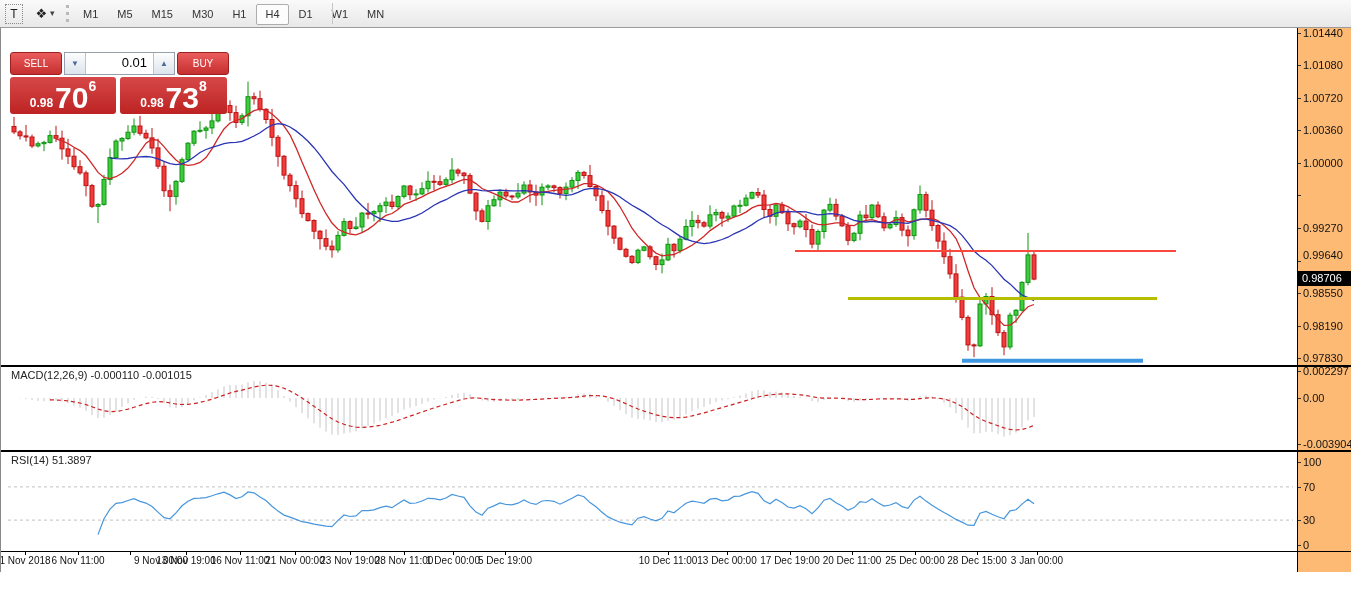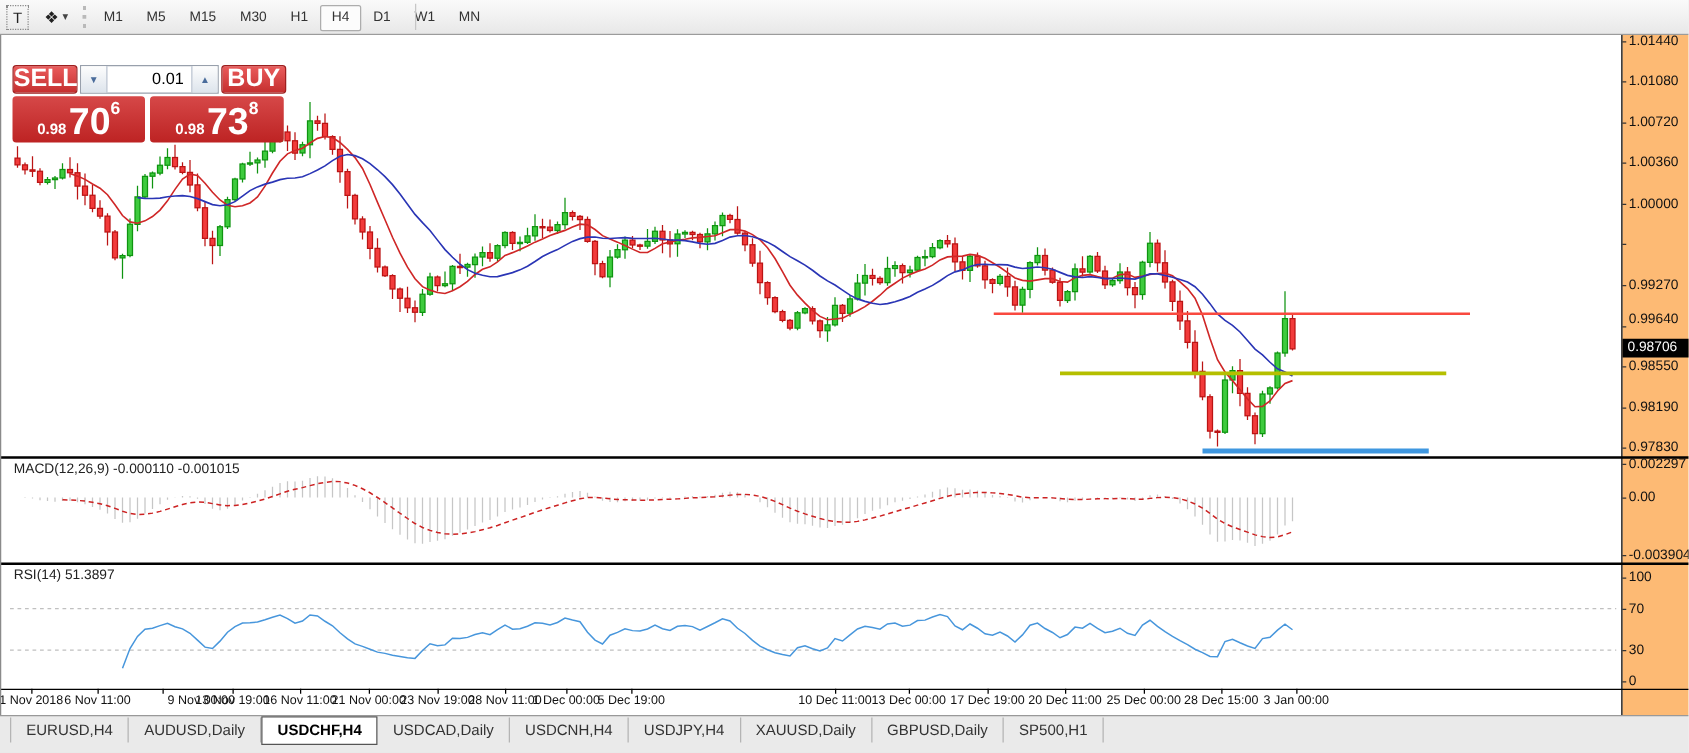--- a/index.html
+++ b/index.html
@@ -46,21 +46,21 @@
   
   .tabs{position:absolute;left:0;top:572px;width:1351px;height:30px;background:#eaeaea;
         border-top:1px solid #999;box-sizing:border-box;display:flex;align-items:flex-start;padding-left:8px;}
   .tab{height:20px;line-height:20px;padding:0 12px;font-size:12px;color:#333;
        border-right:1px solid #b4b4b4;margin-top:1px;}
   .tab:first-child{border-left:1px solid #b4b4b4;}
   .tab.active{background:#fff;border:1px solid #555;font-weight:bold;color:#000;height:21px;margin-top:0;}
   
   .trade-panel{position:absolute;left:10px;top:24px;width:219px;z-index:4;}
   .tp-row{display:flex;align-items:stretch;height:23px;}
-  .tp-btn{width:52px;text-align:center;color:#fff;font-weight:bold;font-size:20px;line-height:21px;
+  .tp-btn{width:52px;text-align:center;color:#fff;font-weight:normal;font-size:10px;line-height:21px;
           background:linear-gradient(#ea5c5c,#c52f2f);border:1px solid #9e1f1f;border-radius:3px;box-sizing:border-box;}
   .vol-group{flex:1;display:flex;margin:0 2px;border:1px solid #98a0ac;background:#fff;box-sizing:border-box;}
   .spin{width:20px;text-align:center;font-size:8px;line-height:21px;color:#4a6c9b;
         background:linear-gradient(#fdfdfd,#dde4ec);}
   .spin:first-child{border-right:1px solid #b9c2cf;}
   .spin:last-child{border-left:1px solid #b9c2cf;}
   .vol-value{flex:1;font-size:13px;color:#000;text-align:right;padding:2px 6px 0 0;}
   .tp-prices{display:flex;margin-top:2px;}
   .tp-price{width:106px;height:37px;margin-right:4px;border-radius:3px;color:#fff;
             background:linear-gradient(#d64848,#bd2323);display:flex;align-items:flex-end;
@@ -728,25 +728,14 @@
         <div class="tlabel" style="left: 1037px;">3 Jan 00:00</div>
       </div>
 
     <div class="hdiv" id="div1"></div>
     <div class="hdiv" id="div2"></div>
     <div class="hdiv" id="div3"></div>
     <div class="vline"></div>
     <div class="frame-left"></div>
   </div>
 
-  <div class="tabs" id="tab-bar">
-      <div class="tab">EURUSD,H4</div>
-      <div class="tab">AUDUSD,Daily</div>
-      <div class="tab active">USDCHF,H4</div>
-      <div class="tab">USDCAD,Daily</div>
-      <div class="tab">USDCNH,H4</div>
-      <div class="tab">USDJPY,H4</div>
-      <div class="tab">XAUUSD,Daily</div>
-      <div class="tab">GBPUSD,Daily</div>
-      <div class="tab">SP500,H1</div>
-    </div>
 
 </div>
 
 </body></html>

